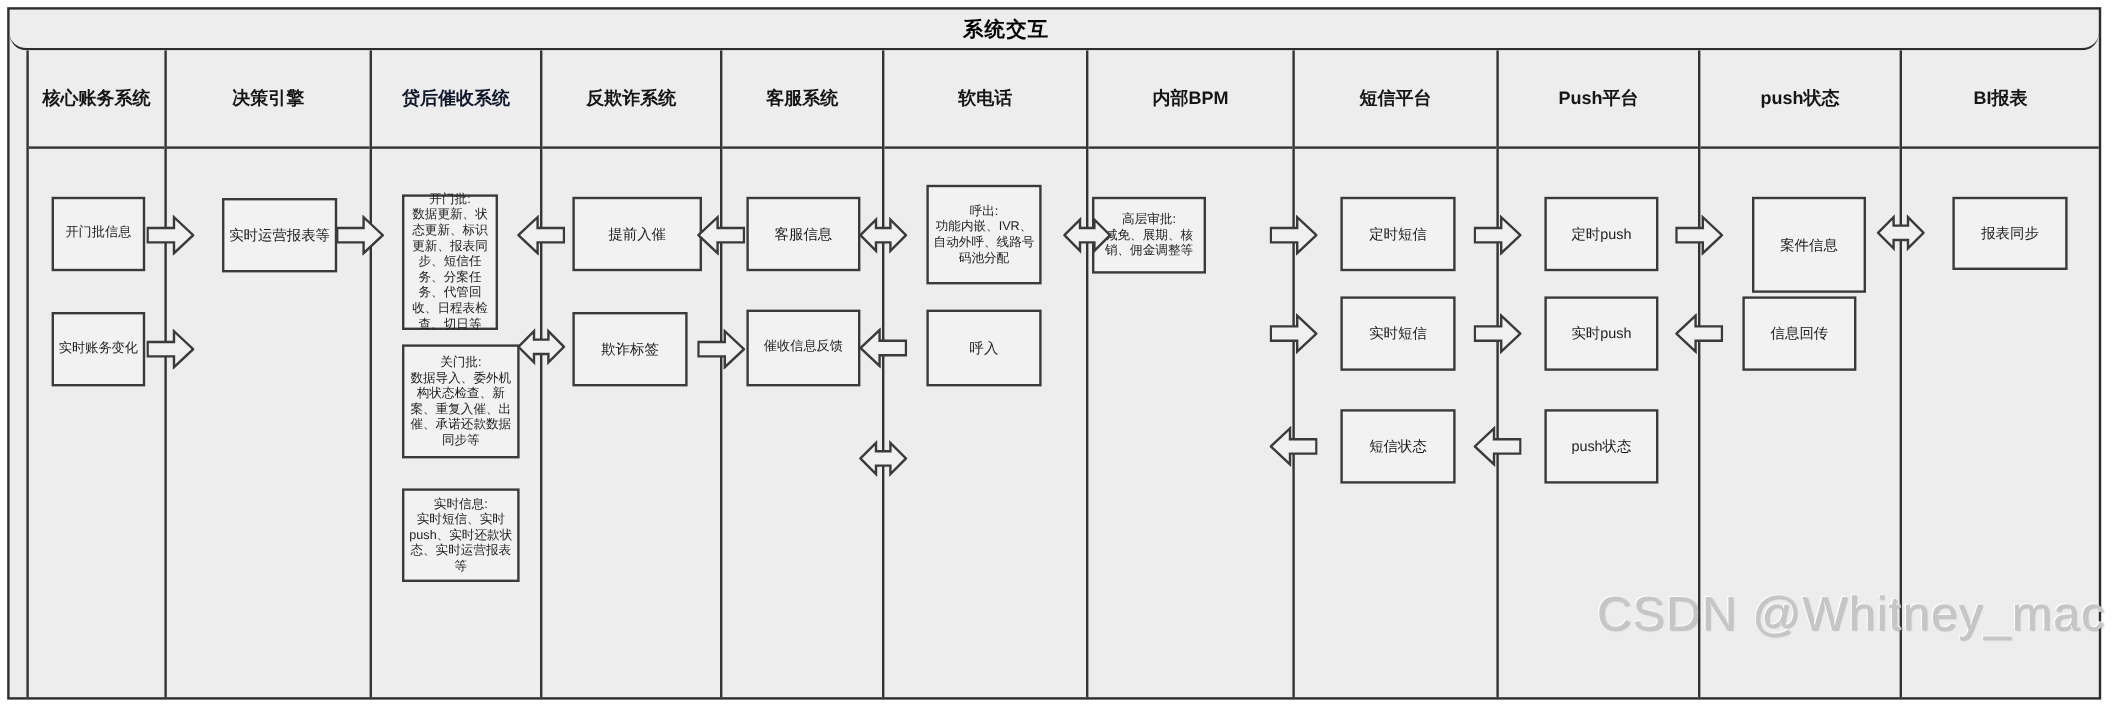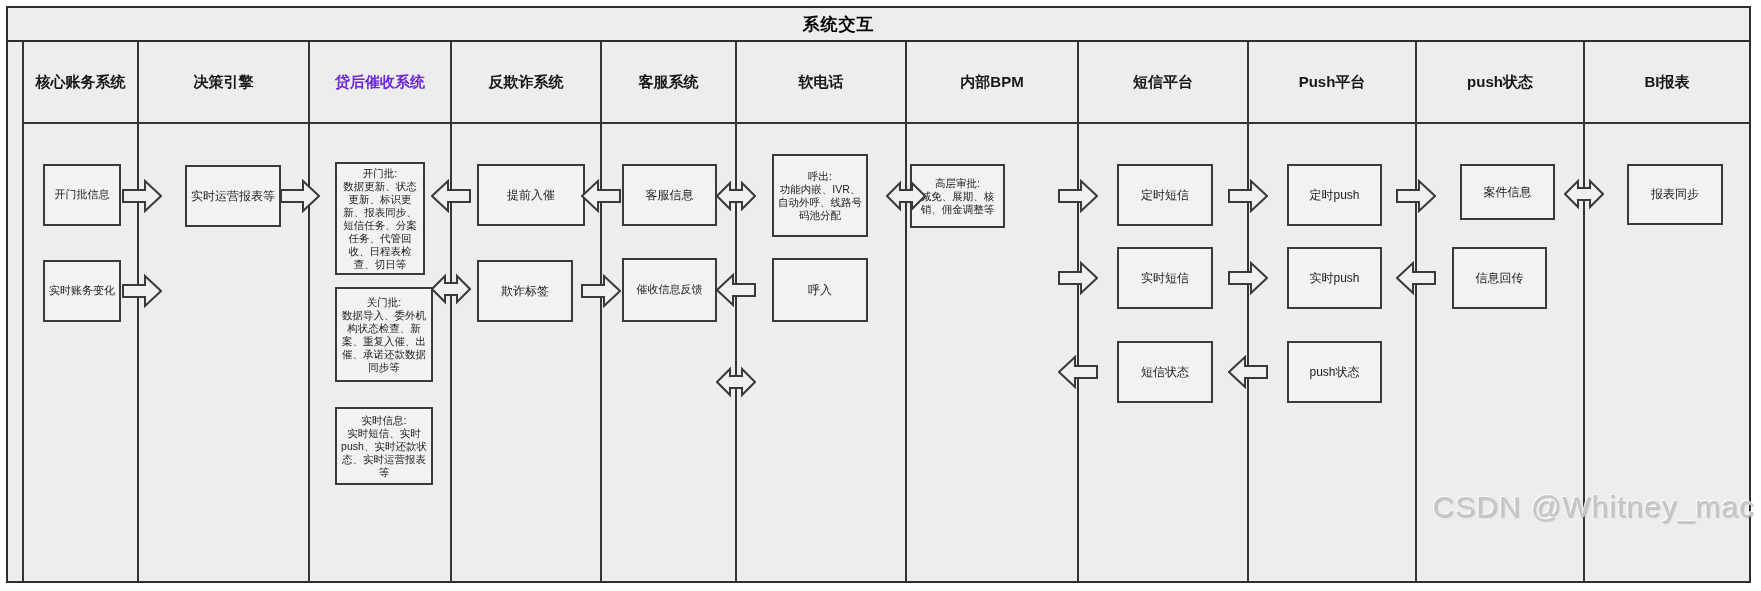--- a/index.html
+++ b/index.html
@@ -2,36 +2,36 @@
 <html><head>
 <meta charset="utf-8">
 <style>
   html,body{margin:0;padding:0;background:#ffffff;}
   *{box-sizing:border-box;}
   .canvas{position:relative;width:1761px;height:591px;background:#ffffff;overflow:hidden;
           font-family:"Liberation Sans","DejaVu Sans",sans-serif;color:#1c1c1c;}
   .frame{position:absolute;left:6px;top:6px;width:1745px;height:577px;
          border:2px solid #2e2e2e;background:#ededed;}
   .title-band{position:absolute;left:0;top:0;width:100%;height:34px;border-bottom:2px solid #2e2e2e;
-              display:flex;align-items:center;justify-content:center;padding-right:80px;}
+              display:flex;align-items:center;justify-content:center;padding-right:80px;border-radius:14px;}
   .title-band span{font-size:17px;font-weight:bold;letter-spacing:1px;color:#000;}
   .lanes-area{position:absolute;left:0;top:34px;right:0;bottom:0;}
   .lane{position:absolute;top:0;bottom:0;border-left:2px solid #343434;}
   .lane-header{height:82px;border-bottom:2px solid #343434;display:flex;align-items:center;
                justify-content:center;font-size:15px;font-weight:600;color:#161616;text-align:center;}
   .lane-header.hl{font-weight:bold;}
   .fbox{position:absolute;border:2px solid #3a3a3a;background:#f2f2f2;display:flex;
         align-items:center;justify-content:center;text-align:center;font-size:12px;
         line-height:1.25;padding:2px;z-index:3;}
   .fbox.sm{font-size:11px;}
   .fbox.multi{font-size:10.5px;line-height:13px;padding:3px 2px;}
   .fbox .bt{width:100%;}
   .arr{position:absolute;width:40px;height:34px;z-index:4;}
   .arr svg{display:block;}
-  .wm{position:absolute;top:448px;right:-6px;font-size:30px;letter-spacing:1px;
+  .wm{position:absolute;top:448px;right:-6px;font-size:40px;letter-spacing:1px;
       color:#c6c6c6;white-space:nowrap;z-index:5;
       text-shadow:-1px -1px 0 rgba(255,255,255,.85), 1px 1px 1px rgba(110,110,110,.35);}
   .defs{position:absolute;width:0;height:0;overflow:hidden;}
 </style>
 </head>
 <body>
 
 <svg class="defs" xmlns="http://www.w3.org/2000/svg">
   <symbol id="ar-r" viewBox="0 0 40 34">
       <polygon points="1,11 23,11 23,2 39,17 23,32 23,23 1,23" fill="#f0f0f0" stroke="#3a3a3a" stroke-width="2"></polygon>
@@ -53,21 +53,21 @@
 
     <div class="lanes-area">
 
       <div class="lane" style="left:14px;width:115px">
           <div class="lane-header">核心账务系统</div>
         </div>
       <div class="lane" style="left:129px;width:171px">
           <div class="lane-header">决策引擎</div>
         </div>
       <div class="lane" style="left:300px;width:142px">
-          <div class="lane-header hl" style="color:#6d28d9">贷后催收系统</div>
+          <div class="lane-header hl" style="color:#0f172a">贷后催收系统</div>
         </div>
       <div class="lane" style="left:442px;width:150px">
           <div class="lane-header">反欺诈系统</div>
         </div>
       <div class="lane" style="left:592px;width:135px">
           <div class="lane-header">客服系统</div>
         </div>
       <div class="lane" style="left:727px;width:170px">
           <div class="lane-header">软电话</div>
         </div>
@@ -91,21 +91,21 @@
           <span>开门批信息</span>
         </div>
       <div class="fbox sm" style="left:35px;top:218px;width:78px;height:62px">
           <span>实时账务变化</span>
         </div>
 
       <div class="fbox" style="left:177px;top:123px;width:96px;height:62px">
           <span>实时运营报表等</span>
         </div>
 
-      <div class="fbox multi" style="left:327px;top:120px;width:90px;height:113px">
+      <div class="fbox multi" style="left:327px;top:120px;width:80px;height:113px">
         <div class="bt">
             <div>开门批:</div>
             <div>数据更新、状态更新、标识更新、报表同步、短信任务、分案任务、代管回收、日程表检查、切日等</div>
           </div>
       </div>
       <div class="fbox multi" style="left:327px;top:245px;width:98px;height:95px">
         <div class="bt">
             <div>关门批:</div>
             <div>数据导入、委外机构状态检查、新案、重复入催、出催、承诺还款数据同步等</div>
           </div>
@@ -161,21 +161,21 @@
       <div class="fbox" style="left:1279px;top:122px;width:95px;height:62px">
           <span>定时push</span>
         </div>
       <div class="fbox" style="left:1279px;top:205px;width:95px;height:62px">
           <span>实时push</span>
         </div>
       <div class="fbox" style="left:1279px;top:299px;width:95px;height:62px">
           <span>push状态</span>
         </div>
 
-      <div class="fbox" style="left:1452px;top:122px;width:95px;height:56px">
+      <div class="fbox" style="left:1452px;top:122px;width:95px;height:80px">
           <span>案件信息</span>
         </div>
       <div class="fbox" style="left:1444px;top:205px;width:95px;height:62px">
           <span>信息回传</span>
         </div>
 
       <div class="fbox" style="left:1619px;top:122px;width:96px;height:61px">
           <span>报表同步</span>
         </div>
 

